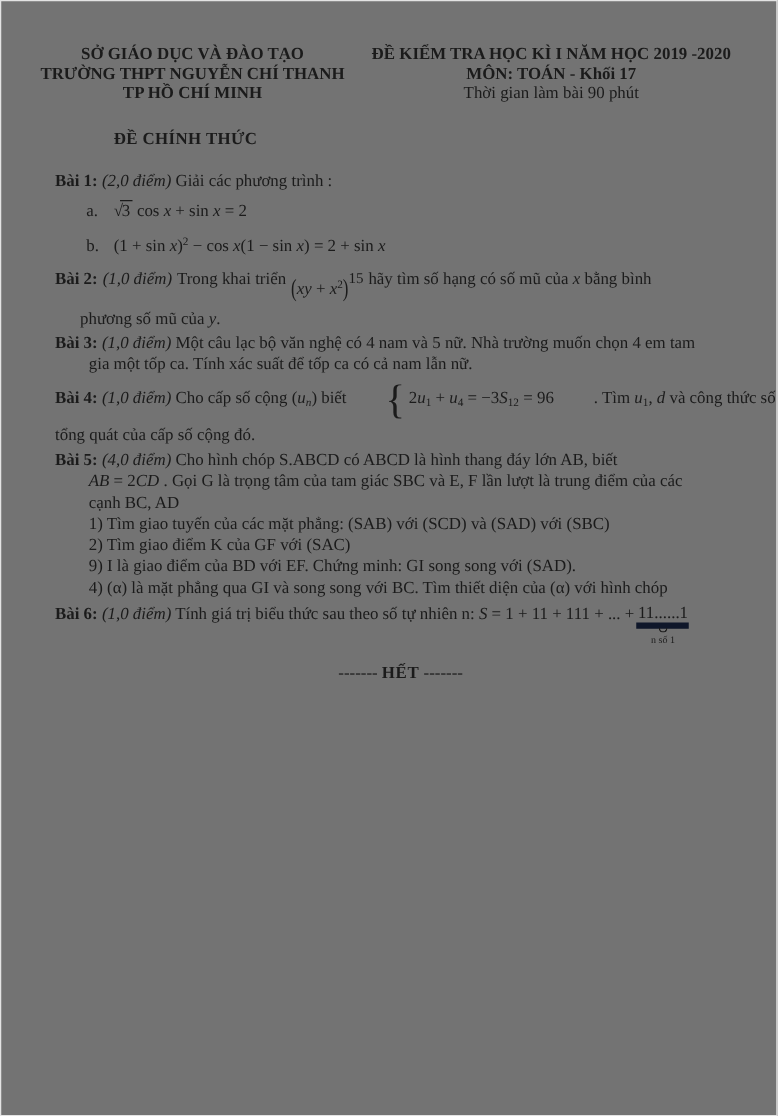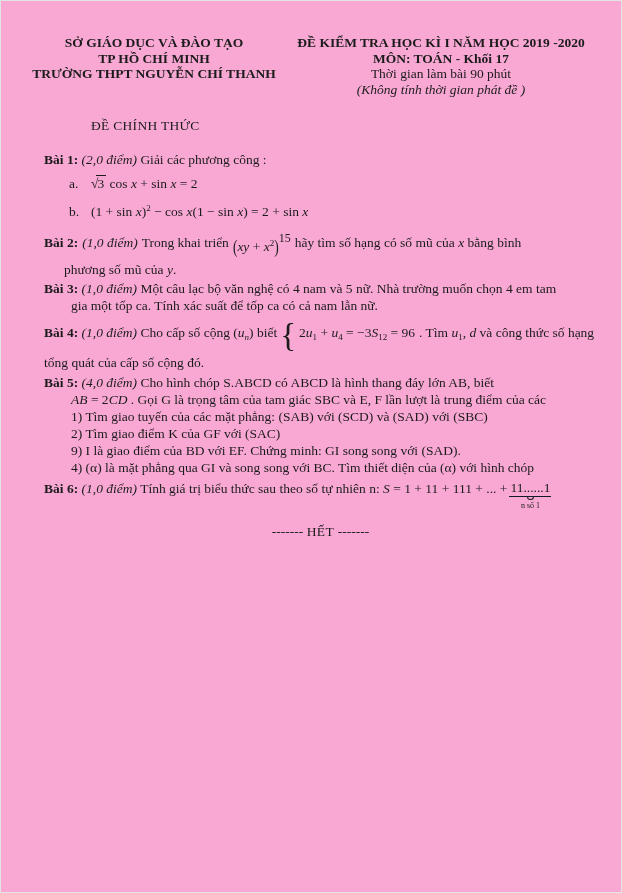--- a/index.html
+++ b/index.html
@@ -1,88 +1,87 @@
 <!DOCTYPE html>
 <html><head>
 <meta charset="utf-8">
 <style>
   * { margin:0; padding:0; box-sizing:border-box; }
   html,body { background:#ffffff; }
   .page {
-    width:622px; height:893px; background:#f9a8d4; position:relative;
+    width:622px; height:893px; background:#737373; position:relative;
     font-family:"Liberation Serif", serif; color:#1b1b1b;
     font-size:13.5px; line-height:17px; overflow:hidden;
     border:1px solid #e3e3e3;
   }
   .header { display:flex; padding-top:34px; }
   .h-left  { width:258px; margin-left:24px; text-align:center; font-weight:bold; line-height:15.5px; white-space:nowrap; }
   .h-right { width:312px; margin-left:2px; text-align:center; line-height:15.5px; white-space:nowrap; }
   .h-right .r1, .h-right .r2 { font-weight:bold; }
   .h-right .r4 { font-style:italic; }
-  .official { margin:20px 0 0 90px; font-weight:normal; letter-spacing:0.3px; }
+  .official { margin:20px 0 0 90px; font-weight:bold; letter-spacing:0.3px; }
   .content { margin:17px 24px 0 43px; }
   .line { white-space:nowrap; }
   .plabel { font-weight:bold; }
   .ppoints { font-style:italic; }
   .indent { margin-left:27px; }
   .item { margin:7px 0 0 25px; }
   .item .marker { display:inline-block; width:22px; }
-  .b2row { margin-top:9px; height:26px; display:flex; align-items:center; }
+  .b2row { margin-top:9px; height:26px; display:flex; align-items:flex-start; }
   .b2row > span { margin-right:4px; }
   .mt2 { margin-top:2px; } .mt3 { margin-top:3px; } .mt6 { margin-top:6px;margin-left:20px; } .mt8 { margin-top:8px; }
   
   .v    { font-style:italic; }
   .sup  { font-size:9px; vertical-align:5px; }
   .supb { font-size:12px; vertical-align:9px; }
   .sub  { font-size:9px; vertical-align:-3px; }
   .subv { font-size:9px; vertical-align:-3px; font-style:italic; }
   .rt   { margin-right:-2px; }
   .rad  { border-top:1px solid #1b1b1b; padding:0 2px 0 1px; }
   .bp   { display:inline-block; transform:scaleY(1.45); transform-origin:50% 55%; }
   
-  .b4row { display:flex; align-items:center; margin-top:2px; white-space:nowrap; height:38px; }
+  .b4row { display:flex; align-items:center; margin-top:2px; white-space:nowrap; height:38px;gap:28px; }
   .sys { display:inline-flex; align-items:center; margin:0 4px 0 3px; }
   .sysbrace { font-size:33px; line-height:30px; margin-right:3px; font-weight:400; }
   .syscol { display:inline-flex; flex-direction:row; line-height:17px; }
   
   .b6row { display:flex; align-items:flex-start; margin-top:4px; white-space:nowrap; }
   .ubgroup { display:inline-flex; flex-direction:column; align-items:center; margin-left:2px; }
-  .ubtop { line-height:16px; border-bottom:1px solid #0f172a; padding:0 1px 0; }
+  .ubtop { line-height:16px; border-bottom:5px solid #0f172a; padding:0 1px 0; }
   .ubdip { width:7px; height:4px; border:1px solid #1b1b1b; border-top:none; border-radius:0 0 5px 5px; margin-top:-1px; }
   .ublabel { font-size:8px; line-height:10px; margin-top:1px; }
   .footer { margin-top:12px; text-align:center; }
-  .footer .het { font-weight:normal; letter-spacing:0.5px; }
+  .footer .het { font-weight:bold; letter-spacing:0.5px; }
 </style>
 </head>
 <body>
 
 <div class="page">
 
   <div class="header">
     <div class="h-left">
       <div>SỞ GIÁO DỤC VÀ ĐÀO TẠO</div>
+      <div>TRƯỜNG THPT NGUYỄN CHÍ THANH</div>
       <div>TP HỒ CHÍ MINH</div>
-      <div>TRƯỜNG THPT NGUYỄN CHÍ THANH</div>
     </div>
     <div class="h-right">
       <div class="r1">ĐỀ KIỂM TRA HỌC KÌ I NĂM HỌC 2019 -2020</div>
       <div class="r2">MÔN: TOÁN  -  Khối  17</div>
       <div class="r3">Thời gian làm bài  90  phút</div>
-      <div class="r4">(Không tính thời gian phát đề )</div>
     </div>
   </div>
 
   <div class="official">ĐỀ CHÍNH THỨC</div>
 
   <div class="content">
 
     <div class="line">
       <span class="plabel">Bài 1:</span>
       <span class="ppoints">(2,0 điểm)</span>
-      <span>Giải các phương công :</span>
+      <span>Giải các phương trình :</span>
     </div>
     <div class="item line">
       <span class="marker">a.</span><span><span class="rt">√</span><span class="rad">3</span><span> cos </span><span class="v">x</span><span> + sin </span><span class="v">x</span><span> = 2</span></span>
     </div>
     <div class="item line mt8">
       <span class="marker">b.</span><span><span>(1 + sin </span><span class="v">x</span><span>)</span><span class="sup">2</span><span> − cos </span><span class="v">x</span><span>(1 − sin </span><span class="v">x</span><span>) = 2 + sin </span><span class="v">x</span></span>
     </div>
 
     <div class="b2row line">
       <span class="plabel">Bài 2:</span>
@@ -118,20 +117,21 @@
       <span><span>. Tìm </span><span class="v">u</span><span class="sub">1</span><span>, </span><span class="v">d</span><span> và công thức số hạng</span></span>
     </div>
     <div class="line">tổng quát của cấp số cộng đó.</div>
 
     <div class="line mt3">
       <span class="plabel">Bài 5:</span>
       <span class="ppoints">(4,0 điểm)</span>
       <span>Cho hình chóp S.ABCD có ABCD  là hình thang đáy lớn AB, biết</span>
     </div>
     <div class="line indent"><span class="v">AB</span><span> = 2</span><span class="v">CD</span><span> . Gọi G là trọng tâm của tam giác SBC và E, F lần lượt là trung điểm của các</span></div>
+    <div class="line indent">cạnh BC, AD</div>
     <div class="line indent">1) Tìm giao tuyến của các mặt phẳng: (SAB) với (SCD) và (SAD) với (SBC)</div>
     <div class="line indent">2) Tìm giao điểm K của GF với (SAC)</div>
     <div class="line indent">9)  I là giao điểm của BD với EF. Chứng minh: GI song song với (SAD).</div>
     <div class="line indent">4) (α) là mặt phẳng qua GI và song song với BC. Tìm thiết diện của (α) với hình chóp</div>
 
     <div class="b6row">
       <span>
         <span class="plabel">Bài 6:</span>
         <span class="ppoints">(1,0 điểm)</span>
         <span>Tính giá trị biểu thức sau theo số tự nhiên n:</span>

